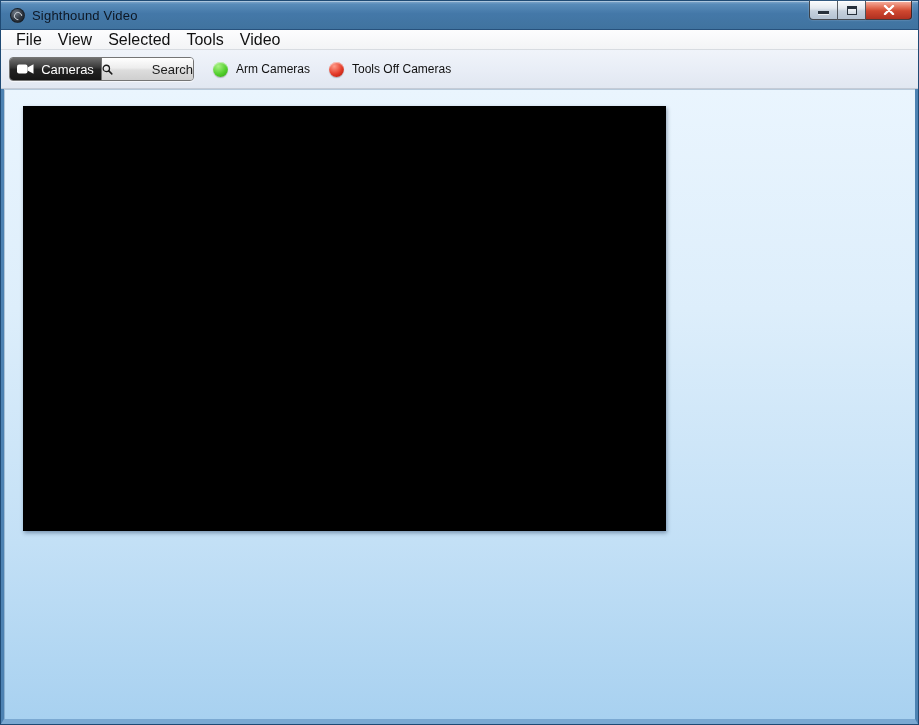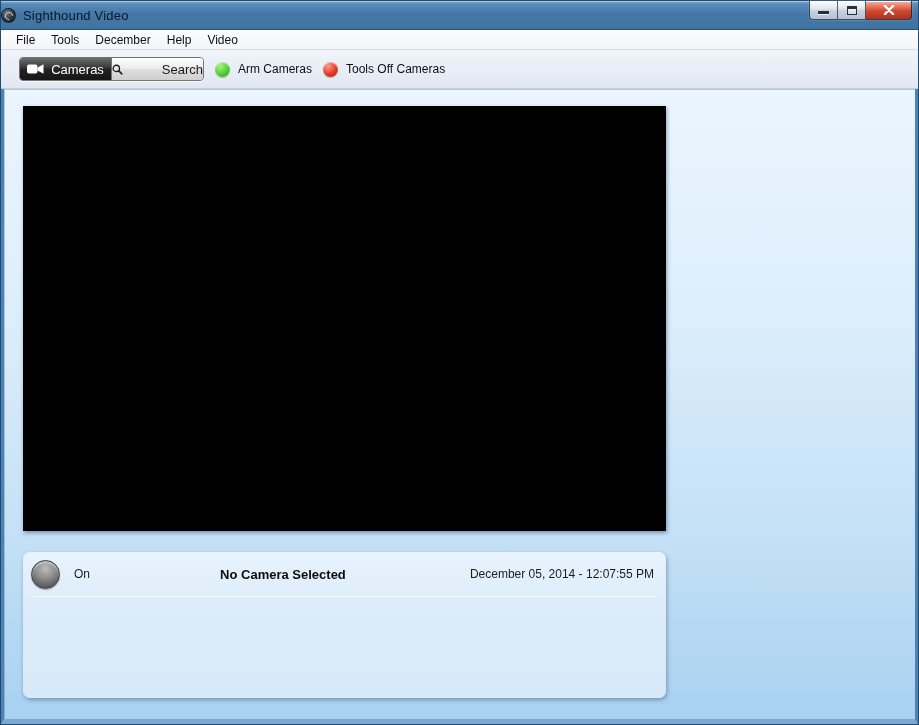--- a/index.html
+++ b/index.html
@@ -7,21 +7,21 @@
     font-family:"Liberation Sans", sans-serif; background:#fff; }
 
   .window { position:absolute; inset:0; border:1px solid #1f4a74;
     display:flex; flex-direction:column; background:#4d82b2; }
 
   
   .titlebar { height:29px; flex:0 0 29px; position:relative;
     background:linear-gradient(180deg,#85abce 0%, #588bb9 12%, #4478a8 45%, #40739f 100%);
     box-shadow:inset 0 1px 0 rgba(255,255,255,.35);
     border-bottom:1px solid #27517c;
-    display:flex; align-items:center; }
+    display:flex; align-items:center; padding-left:9px; }
   .app-icon { width:15px; height:15px; border-radius:50%;
     background:radial-gradient(circle at 35% 30%, #707a86, #2e3640 55%, #14191f);
     border:1px solid rgba(10,20,30,.6); position:relative; flex:0 0 15px; }
   .app-icon::after { content:""; position:absolute; left:3px; top:3px; width:6px; height:6px;
     border:1.5px solid #c9ced4; border-radius:50%; border-right-color:transparent;
     transform:rotate(40deg); }
   .title-text { margin-left:7px; font-size:13px; color:#0d1724; letter-spacing:.2px; }
 
   .win-controls { position:absolute; top:0; right:6px; display:flex; }
   .wbtn { height:19px; border:1px solid rgba(25,30,38,.8); border-top:none;
@@ -33,38 +33,38 @@
   .wbtn.close { width:46px; border-left:none; border-radius:0 0 4px 0;
     background:linear-gradient(180deg,#f7b5a5 0%, #e06a50 38%, #cf4830 55%, #b03020 100%); }
   .glyph-min { width:11px; height:3px; background:#27313c; margin-top:5px;
     box-shadow:0 1px 0 rgba(255,255,255,.7); }
   .glyph-max { width:10px; height:9px; border:1px solid #27313c; border-top:3px solid #27313c;
     background:linear-gradient(#eef2f6,#cfd8e2); }
 
   
   .menubar { height:20px; flex:0 0 20px; background:linear-gradient(#fdfdfe,#f3f4f6);
     border-bottom:1px solid #d8dce1; display:flex; align-items:center; padding-left:7px;
-    font-size:12px; color:#111; }
+    font-size:16px; color:#111; }
   .menu-item { padding:2px 8px; border-radius:2px; }
 
   
   .toolbar { height:39px; flex:0 0 39px;
     background:linear-gradient(180deg,#f0f4fa 0%, #e8edf6 55%, #e1e7f1 100%);
     border-bottom:1px solid #c4cbd6;
-    display:flex; align-items:center; padding-left:18px; }
+    display:flex; align-items:center; padding-left:8px; }
   .segmented { display:flex; height:24px; border:1px solid #757575; border-radius:4px;
     overflow:hidden; box-shadow:0 1px 1px rgba(255,255,255,.7); }
   .seg { display:flex; align-items:center; justify-content:center; gap:7px;
     font-size:13px; cursor:default; }
   .seg.cameras { width:91px; color:#fff;
     background:linear-gradient(180deg,#6e6e6e 0%, #3a3a3a 42%, #232323 52%, #161616 100%); }
   .seg.search { width:92px; color:#1b1b1b; border-left:1px solid #757575;
     background:linear-gradient(180deg,#ffffff 0%, #ededed 45%, #dddddd 55%, #cfcfcf 100%);gap:39px; }
   .tool-btn { display:flex; align-items:center; gap:8px; font-size:12px; color:#101010;
-    margin-left:11px; cursor:default; }
+    margin-left:19px; cursor:default; }
   .orb { width:15px; height:15px; border-radius:50%; flex:0 0 15px;
     box-shadow:inset 0 1px 1px rgba(255,255,255,.6), 0 1px 1px rgba(0,0,0,.25); }
   .orb.green { background:radial-gradient(circle at 35% 28%, #a9f285, #52cf2d 55%, #2f9e12); }
   .orb.red   { background:radial-gradient(circle at 35% 28%, #ff9a88, #e33a28 55%, #a91405); }
 
   
   .client { flex:1 1 auto; position:relative;
     border-left:3px solid #4d82b2; border-right:3px solid #4d82b2; border-bottom:5px solid #7ba9d2;
     background:linear-gradient(180deg,#eaf5fe 0%, #ddeefb 35%, #c3e0f6 72%, #a8d1f0 100%);
     box-shadow:inset 1px 1px 0 rgba(30,70,110,.25); }
@@ -105,23 +105,23 @@
       <div class="wbtn close">
         <svg width="12" height="10" viewBox="0 0 12 10">
           <path d="M2 1 L10 9 M10 1 L2 9" stroke="#ffffff" stroke-width="2.4" stroke-linecap="round"></path>
         </svg>
       </div>
     </div>
   </div>
 
   <div class="menubar">
     <span class="menu-item">File</span>
+    <span class="menu-item">View</span>
+    <span class="menu-item">Selected</span>
     <span class="menu-item">Tools</span>
-    <span class="menu-item">December</span>
-    <span class="menu-item">Help</span>
     <span class="menu-item">Video</span>
   </div>
 
   <div class="toolbar">
     <div class="segmented">
       <div class="seg cameras">
         <svg width="17" height="12" viewBox="0 0 17 12">
           <rect x="0" y="1.5" width="10.5" height="9" rx="2" fill="#ffffff"></rect>
           <path d="M10.5 4.5 L16.5 1.2 L16.5 10.8 L10.5 7.5 Z" fill="#ffffff"></path>
         </svg>
@@ -143,25 +143,15 @@
 
     <div class="tool-btn">
       <span class="orb red"></span>
       <span>Tools Off Cameras</span>
     </div>
   </div>
 
   <div class="client">
     <div class="video-area"></div>
 
-    <div class="camera-panel">
-      <div class="panel-header">
-        <span class="status-sphere"></span>
-        <span class="power-label">On</span>
-        <span class="panel-title">No Camera Selected</span>
-        <span class="panel-timestamp">December 05, 2014 - 12:07:55 PM</span>
-      </div>
-      <div class="panel-divider"></div>
-      <div class="panel-body"></div>
-    </div>
   </div>
 
 </div>
 
 </body></html>

